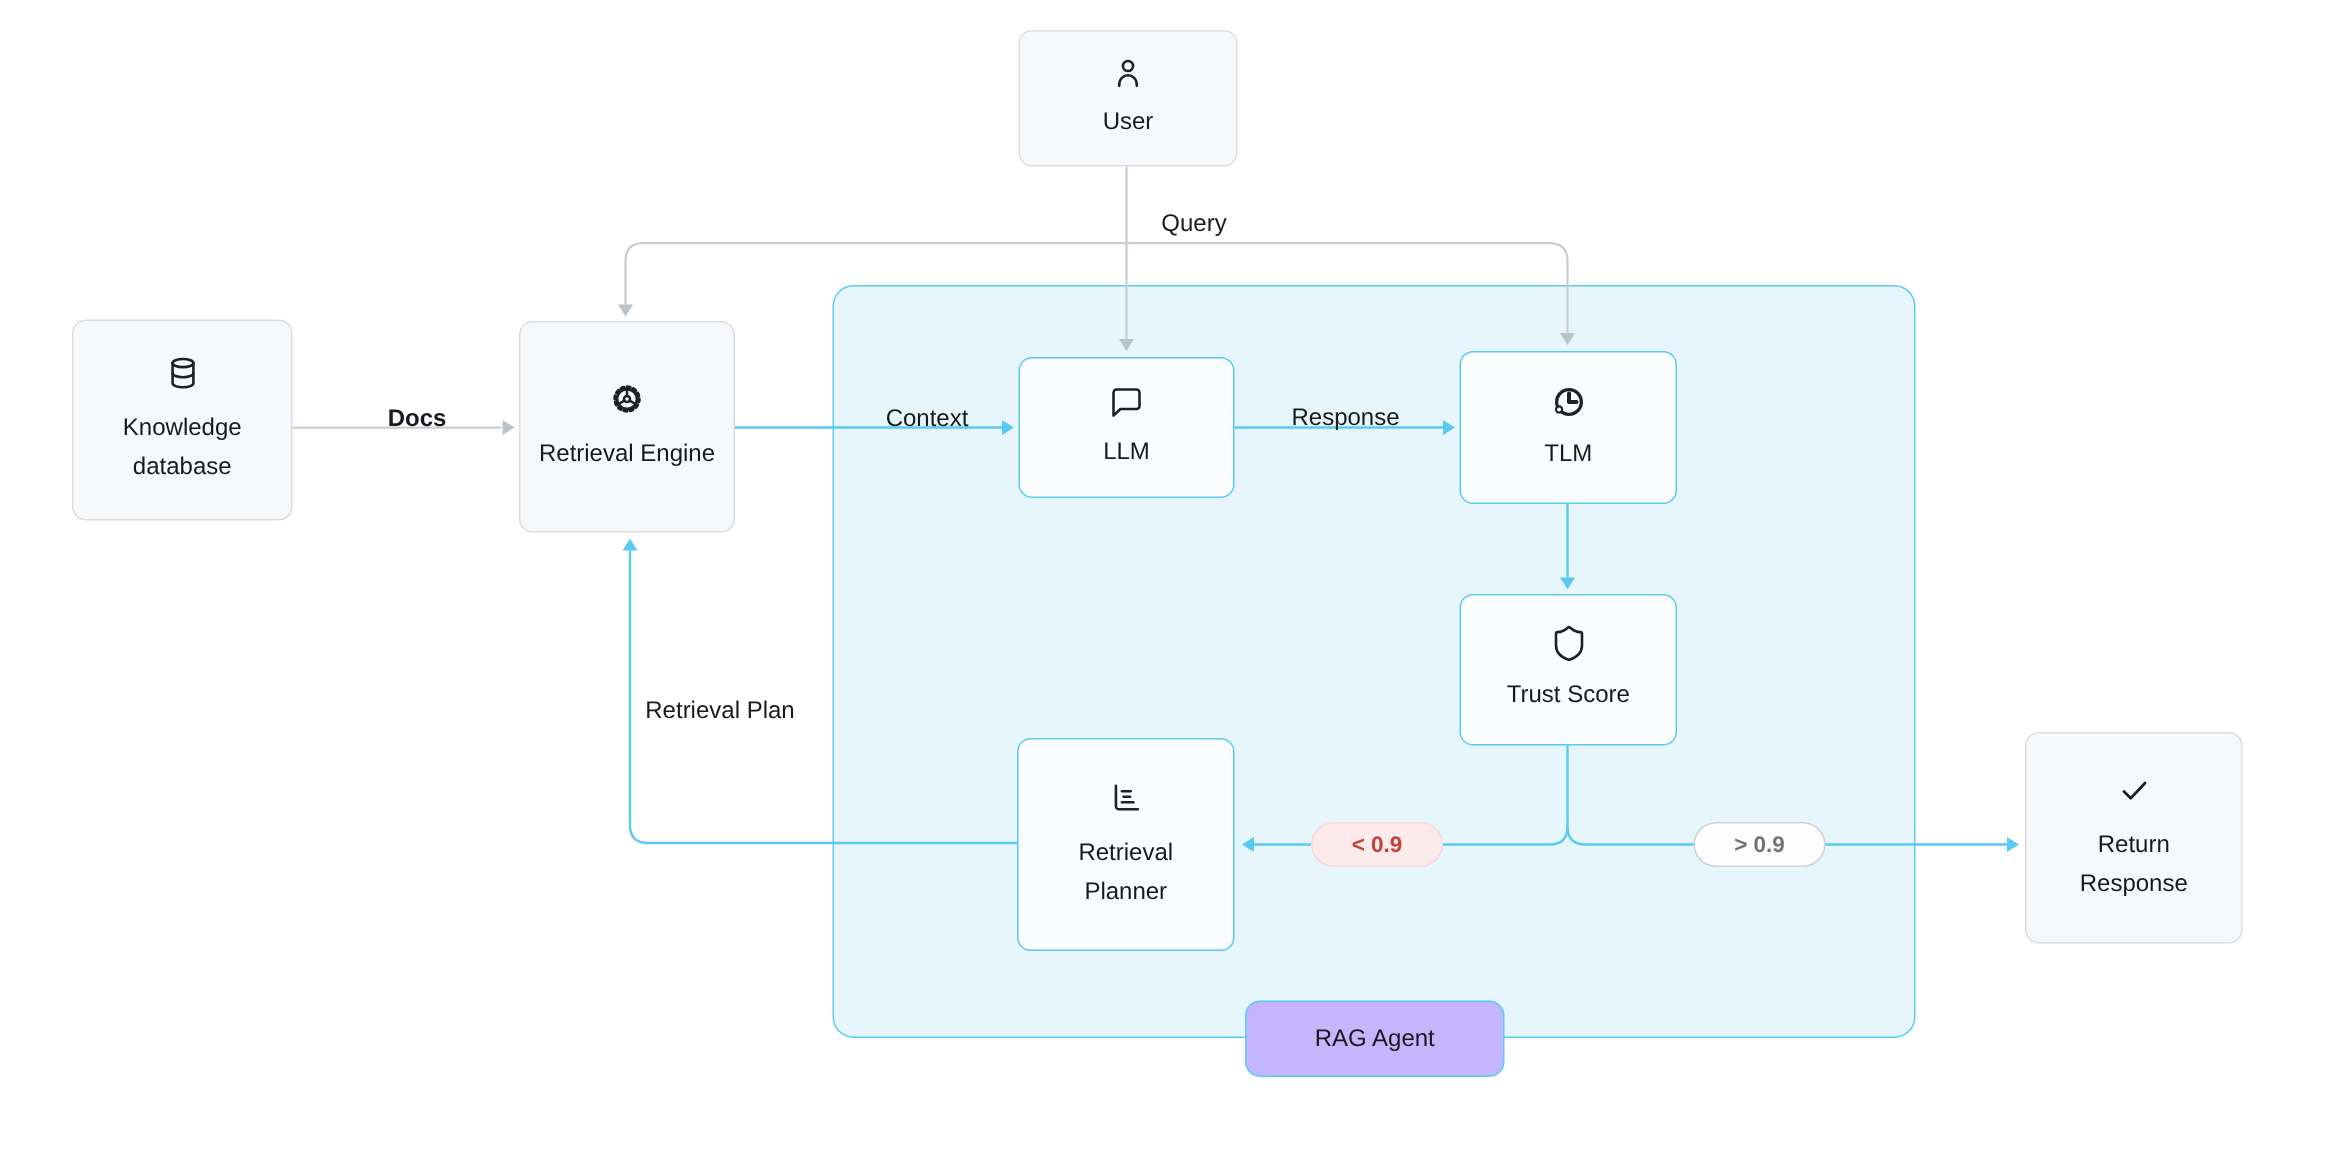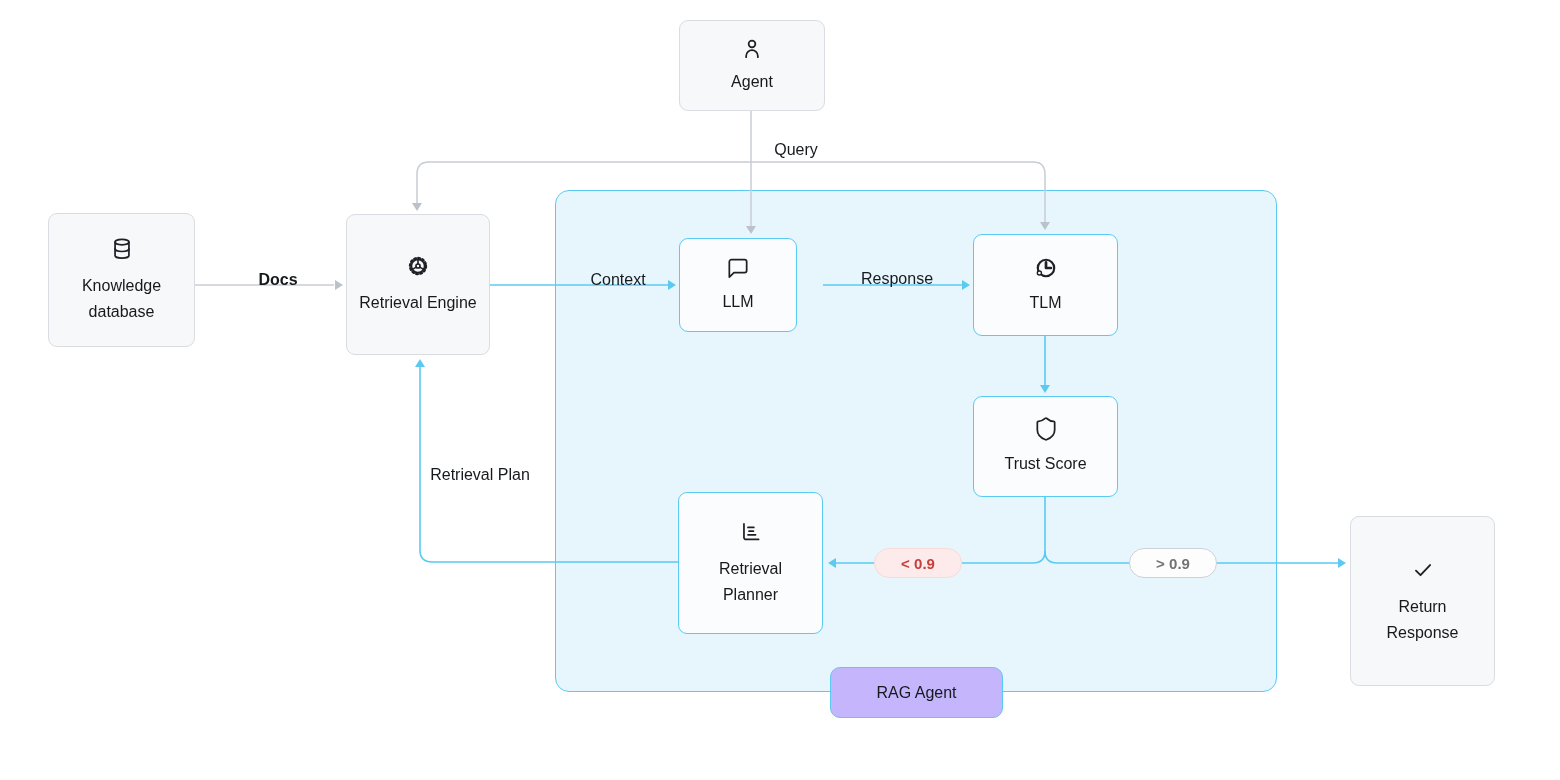--- a/index.html
+++ b/index.html
@@ -92,21 +92,21 @@
     </g>
   </svg>
 
   <div class="node gray" style="left:679px;top:20px;width:146px;height:91px;gap:7px;">
     <span class="icon">
       <svg width="26" height="26" viewBox="0 0 24 24" fill="none" stroke="#1d2025" stroke-width="1.6" stroke-linecap="round" stroke-linejoin="round">
         <circle cx="12" cy="7.4" r="3.1"></circle>
         <path d="M6.6 19.6v-1.1a5.4 5.4 0 0 1 10.8 0v1.1"></path>
       </svg>
     </span>
-    <span class="nlabel">Agent</span>
+    <span class="nlabel">User</span>
   </div>
 
   <div class="node gray" style="left:48px;top:213px;width:147px;height:134px;">
     <span class="icon">
       <svg width="26" height="26" viewBox="0 0 24 24" fill="none" stroke="#1d2025" stroke-width="1.6" stroke-linecap="round" stroke-linejoin="round">
         <ellipse cx="12" cy="5.6" rx="6.4" ry="2.5"></ellipse>
         <path d="M5.6 5.6v6.2c0 1.4 2.87 2.5 6.4 2.5s6.4-1.1 6.4-2.5V5.6"></path>
         <path d="M5.6 11.8v6.2c0 1.4 2.87 2.5 6.4 2.5s6.4-1.1 6.4-2.5v-6.2"></path>
       </svg>
     </span>
@@ -118,21 +118,21 @@
       <svg width="26" height="26" viewBox="0 0 24 24" fill="none" stroke="#1d2025" stroke-linecap="round" stroke-linejoin="round">
         <circle cx="12" cy="12" r="6.1" stroke-width="1.6"></circle>
         <circle cx="12" cy="12" r="7.4" stroke-width="2.1" stroke-dasharray="1.7 2.17"></circle>
         <circle cx="12" cy="12" r="1.9" stroke-width="1.5"></circle>
         <path d="M12 10.1V6M10.4 13l-3.6 2.1M13.6 13l3.6 2.1" stroke-width="1.5"></path>
       </svg>
     </span>
     <span class="nlabel">Retrieval Engine</span>
   </div>
 
-  <div class="node cyan" style="left:679px;top:238px;width:118px;height:94px;gap:8px;">
+  <div class="node cyan" style="left:679px;top:238px;width:144px;height:94px;gap:8px;">
     <span class="icon">
       <svg width="26" height="26" viewBox="0 0 24 24" fill="none" stroke="#1d2025" stroke-width="1.6" stroke-linecap="round" stroke-linejoin="round">
         <path d="M20 14.4a1.9 1.9 0 0 1-1.9 1.9H8.3L4 20.4V6.2a1.9 1.9 0 0 1 1.9-1.9h12.2A1.9 1.9 0 0 1 20 6.2z"></path>
       </svg>
     </span>
     <span class="nlabel">LLM</span>
   </div>
 
   <div class="node cyan" style="left:973px;top:234px;width:145px;height:102px;gap:9px;">
     <span class="icon">
@@ -159,21 +159,21 @@
       <svg width="26" height="26" viewBox="0 0 24 24" fill="none" stroke="#1d2025" stroke-width="1.6" stroke-linecap="round" stroke-linejoin="round">
         <path d="M5.5 4.5V17a1.9 1.9 0 0 0 1.9 1.9H19"></path>
         <path d="M9.2 7.8h5.4"></path>
         <path d="M10.2 11.2h4"></path>
         <path d="M9.2 14.6h7"></path>
       </svg>
     </span>
     <span class="nlabel">Retrieval Planner</span>
   </div>
 
-  <div class="node gray" style="left:1350px;top:516px;width:145px;height:170px;">
+  <div class="node gray" style="left:1350px;top:488px;width:145px;height:141px;">
     <span class="icon">
       <svg width="26" height="26" viewBox="0 0 24 24" fill="none" stroke="#1d2025" stroke-width="1.7" stroke-linecap="round" stroke-linejoin="round">
         <path d="M5.5 12.6l4.2 4.2 8.8-9.4"></path>
       </svg>
     </span>
     <span class="nlabel">Return Response</span>
   </div>
 
   <div class="rag-chip">RAG Agent</div>
 

